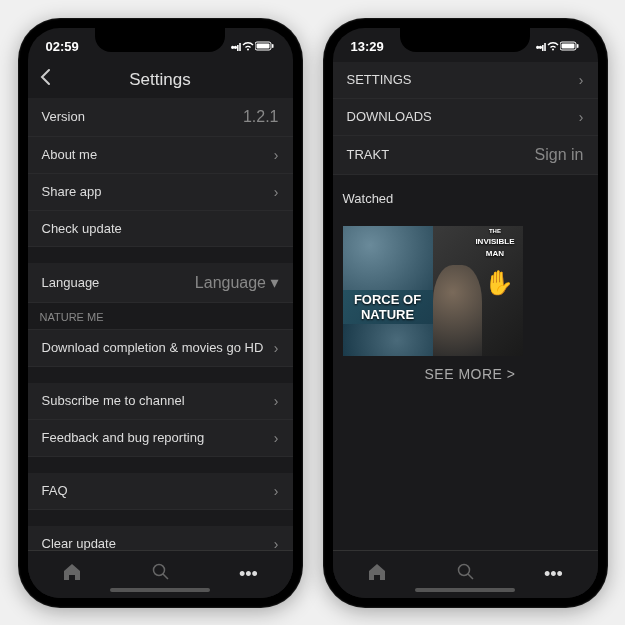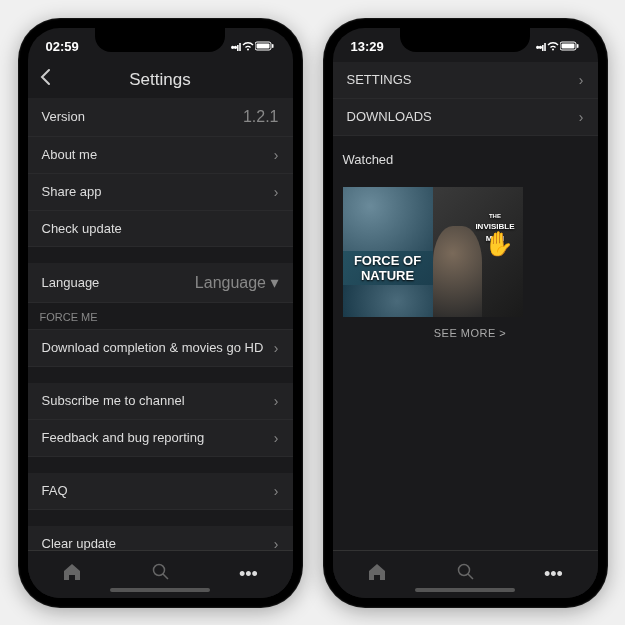--- a/index.html
+++ b/index.html
@@ -121,21 +121,21 @@
   font-weight: 700;
   text-align: center;
   padding: 2px;
   text-shadow: 0 1px 2px #000;
 }
 .poster.p2 { background: linear-gradient(135deg, #3a3a3a, #1a1a1a); }
 .handprint { color: #666; font-size: 24px; line-height: 1; }
 .see-more {
   text-align: center;
   color: #aaa;
-  font-size: 11px;
+  font-size: 14px;
   padding: 10px 0;
   letter-spacing: 0.5px;
 }
 .tab-bar {
   display: flex;
   justify-content: space-around;
   align-items: center;
   height: 48px;
   border-top: 1px solid #333;
   background: #1a1a1c;
@@ -200,21 +200,21 @@
         <span class="chevron">›</span>
       </div>
       <div class="row">
         <span class="row-label">Check update</span>
       </div>
       <div class="gap"></div>
       <div class="row">
         <span class="row-label">Language</span>
         <span class="row-value">Language ▾</span>
       </div>
-      <div class="section-header">FORCE ME</div>
+      <div class="section-header">NATURE ME</div>
       <div class="row">
         <span class="row-label">Download completion &amp; movies go HD</span>
         <span class="chevron">›</span>
       </div>
       <div class="gap"></div>
       <div class="row">
         <span class="row-label">Subscribe me to channel</span>
         <span class="chevron">›</span>
       </div>
       <div class="row">
@@ -273,31 +273,35 @@
     </div>
     <div class="content">
       <div class="row">
         <span class="row-label">SETTINGS</span>
         <span class="chevron">›</span>
       </div>
       <div class="row">
         <span class="row-label">DOWNLOADS</span>
         <span class="chevron">›</span>
       </div>
+      <div class="row">
+        <span class="row-label">TRAKT</span>
+        <span class="row-value">Sign in</span>
+      </div>
       <div class="gap-sm"></div>
       <div class="watched-section">
         <div class="watched-title">Watched</div>
         <div class="posters">
           <div class="poster">
             <div style="width:100%;height:60%;background:radial-gradient(circle at 30% 30%,#6a8a9a,#2a4a5a)"></div>
             <div class="poster-title">FORCE OF NATURE</div>
             <div style="width:100%;height:30%;background:radial-gradient(circle at 60% 50%,#4a6a7a,#1a3a4a)"></div>
           </div>
           <div class="poster p2">
-            <div style="position:absolute;top:24px;right:6px;text-align:right;line-height:1">
+            <div style="position:absolute;top:0;right:6px;text-align:right;line-height:1">
               <div class="poster-title" style="font-size:6px">THE</div>
               <div class="poster-title" style="font-size:8px">INVISIBLE</div>
               <div class="poster-title" style="font-size:8px">MAN</div>
             </div>
             <div style="position:absolute;right:8px;top:45px" class="handprint">✋</div>
             <div style="position:absolute;left:0;bottom:0;width:55%;height:70%;background:radial-gradient(circle at 40% 30%,#7a6a5a,#2a2a2a);border-radius:40% 40% 0 0"></div>
           </div>
         </div>
         <div class="see-more">SEE MORE &gt;</div>
       </div>

